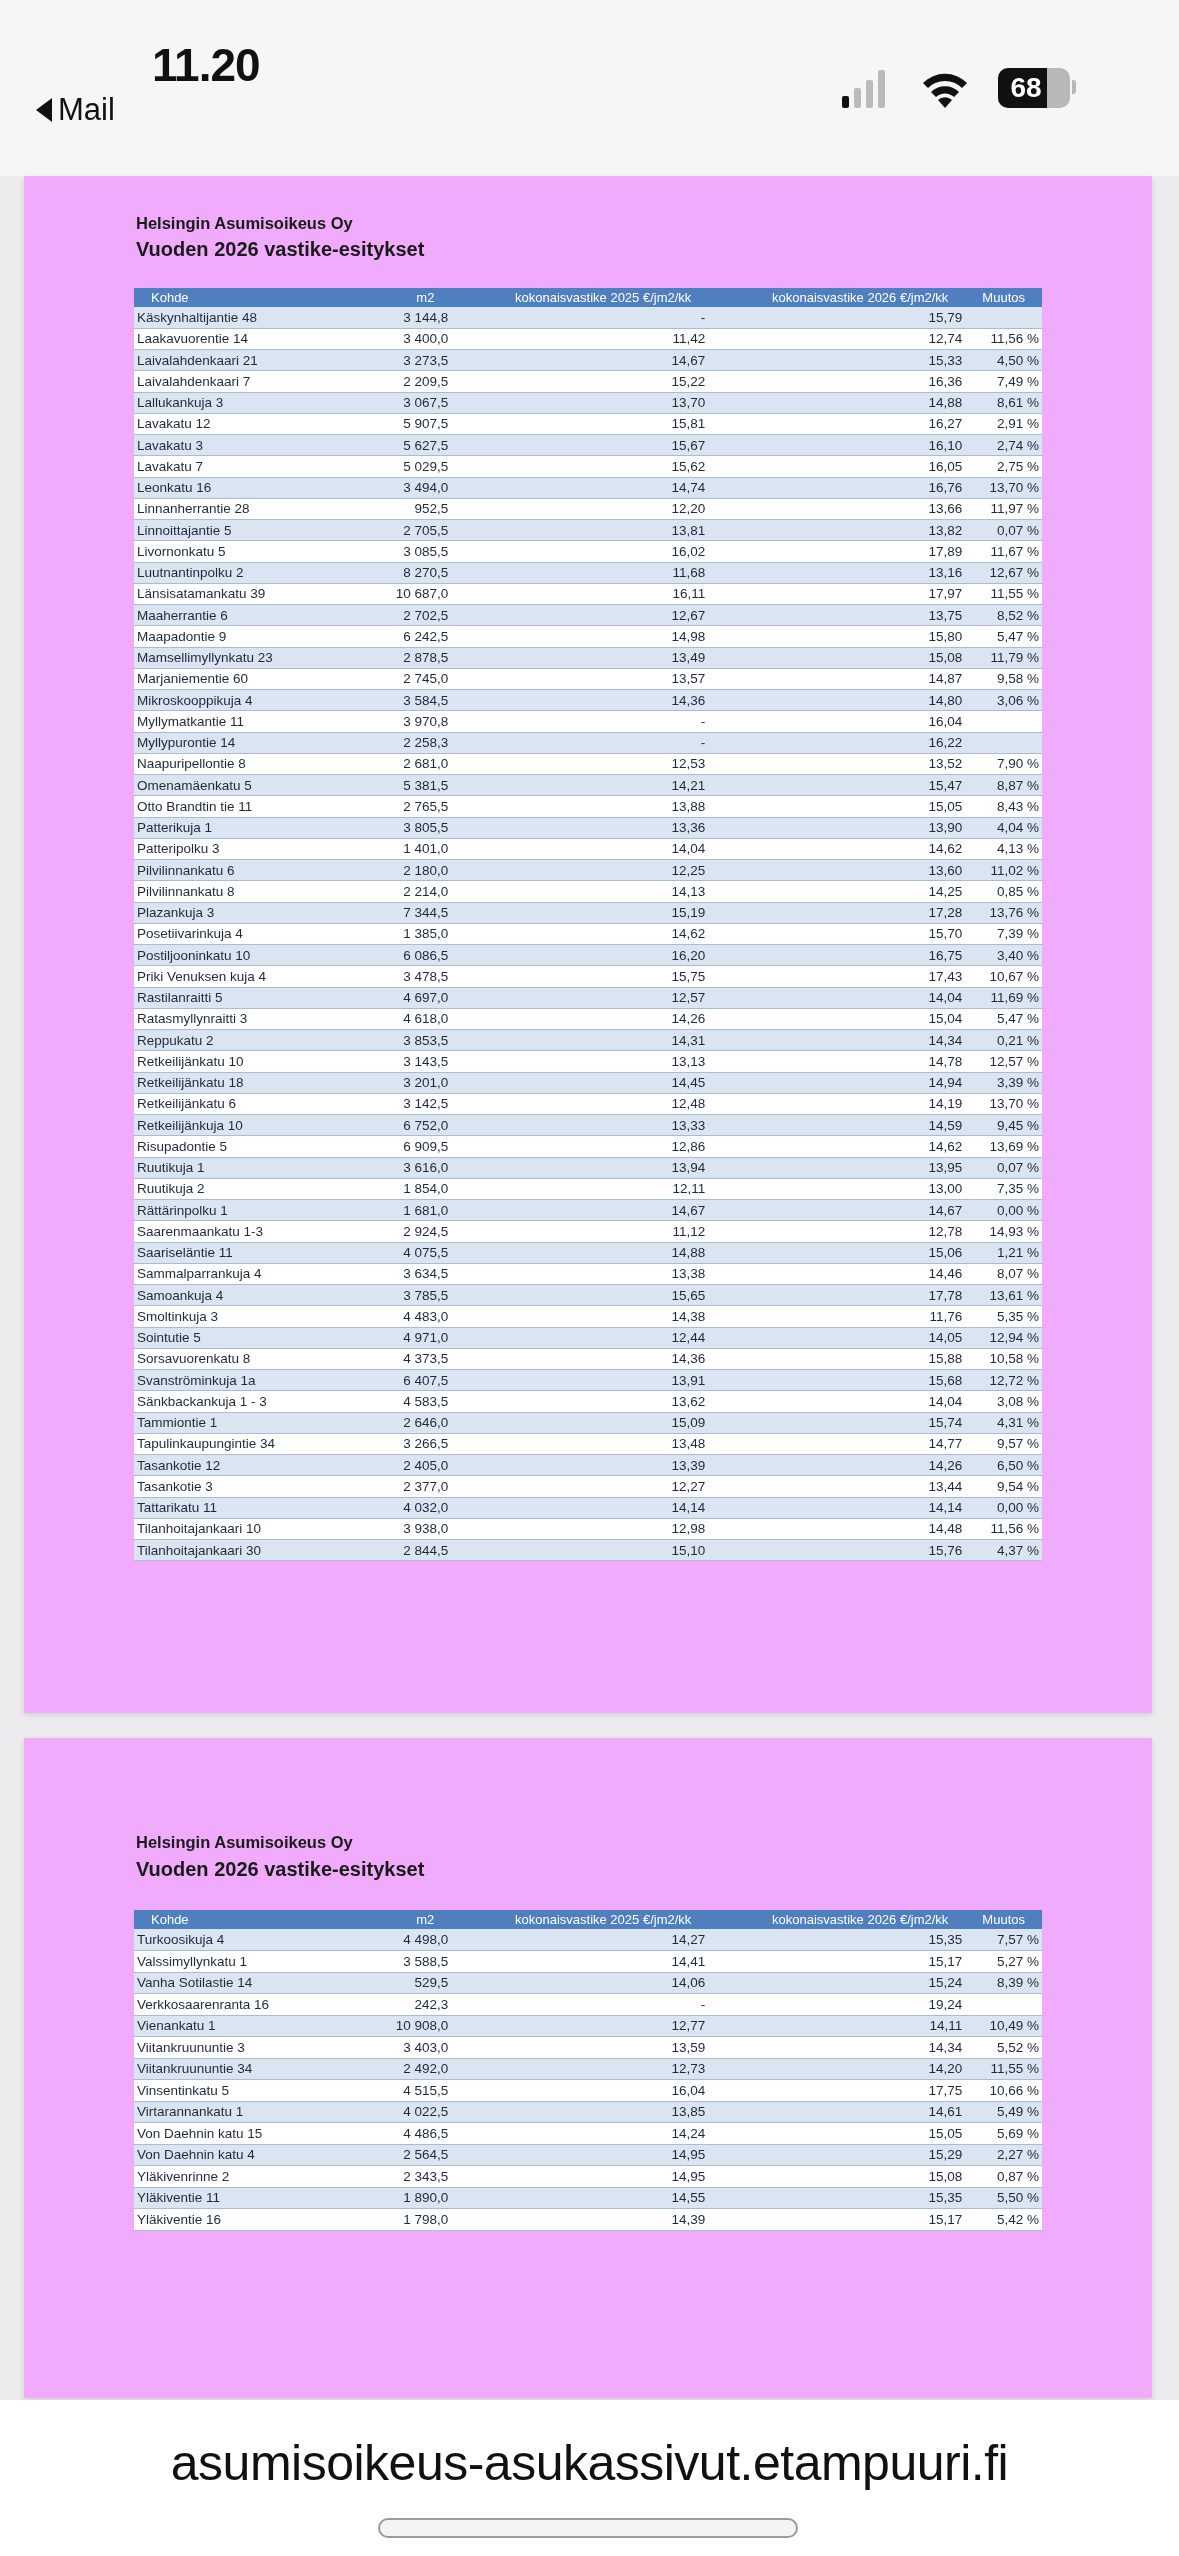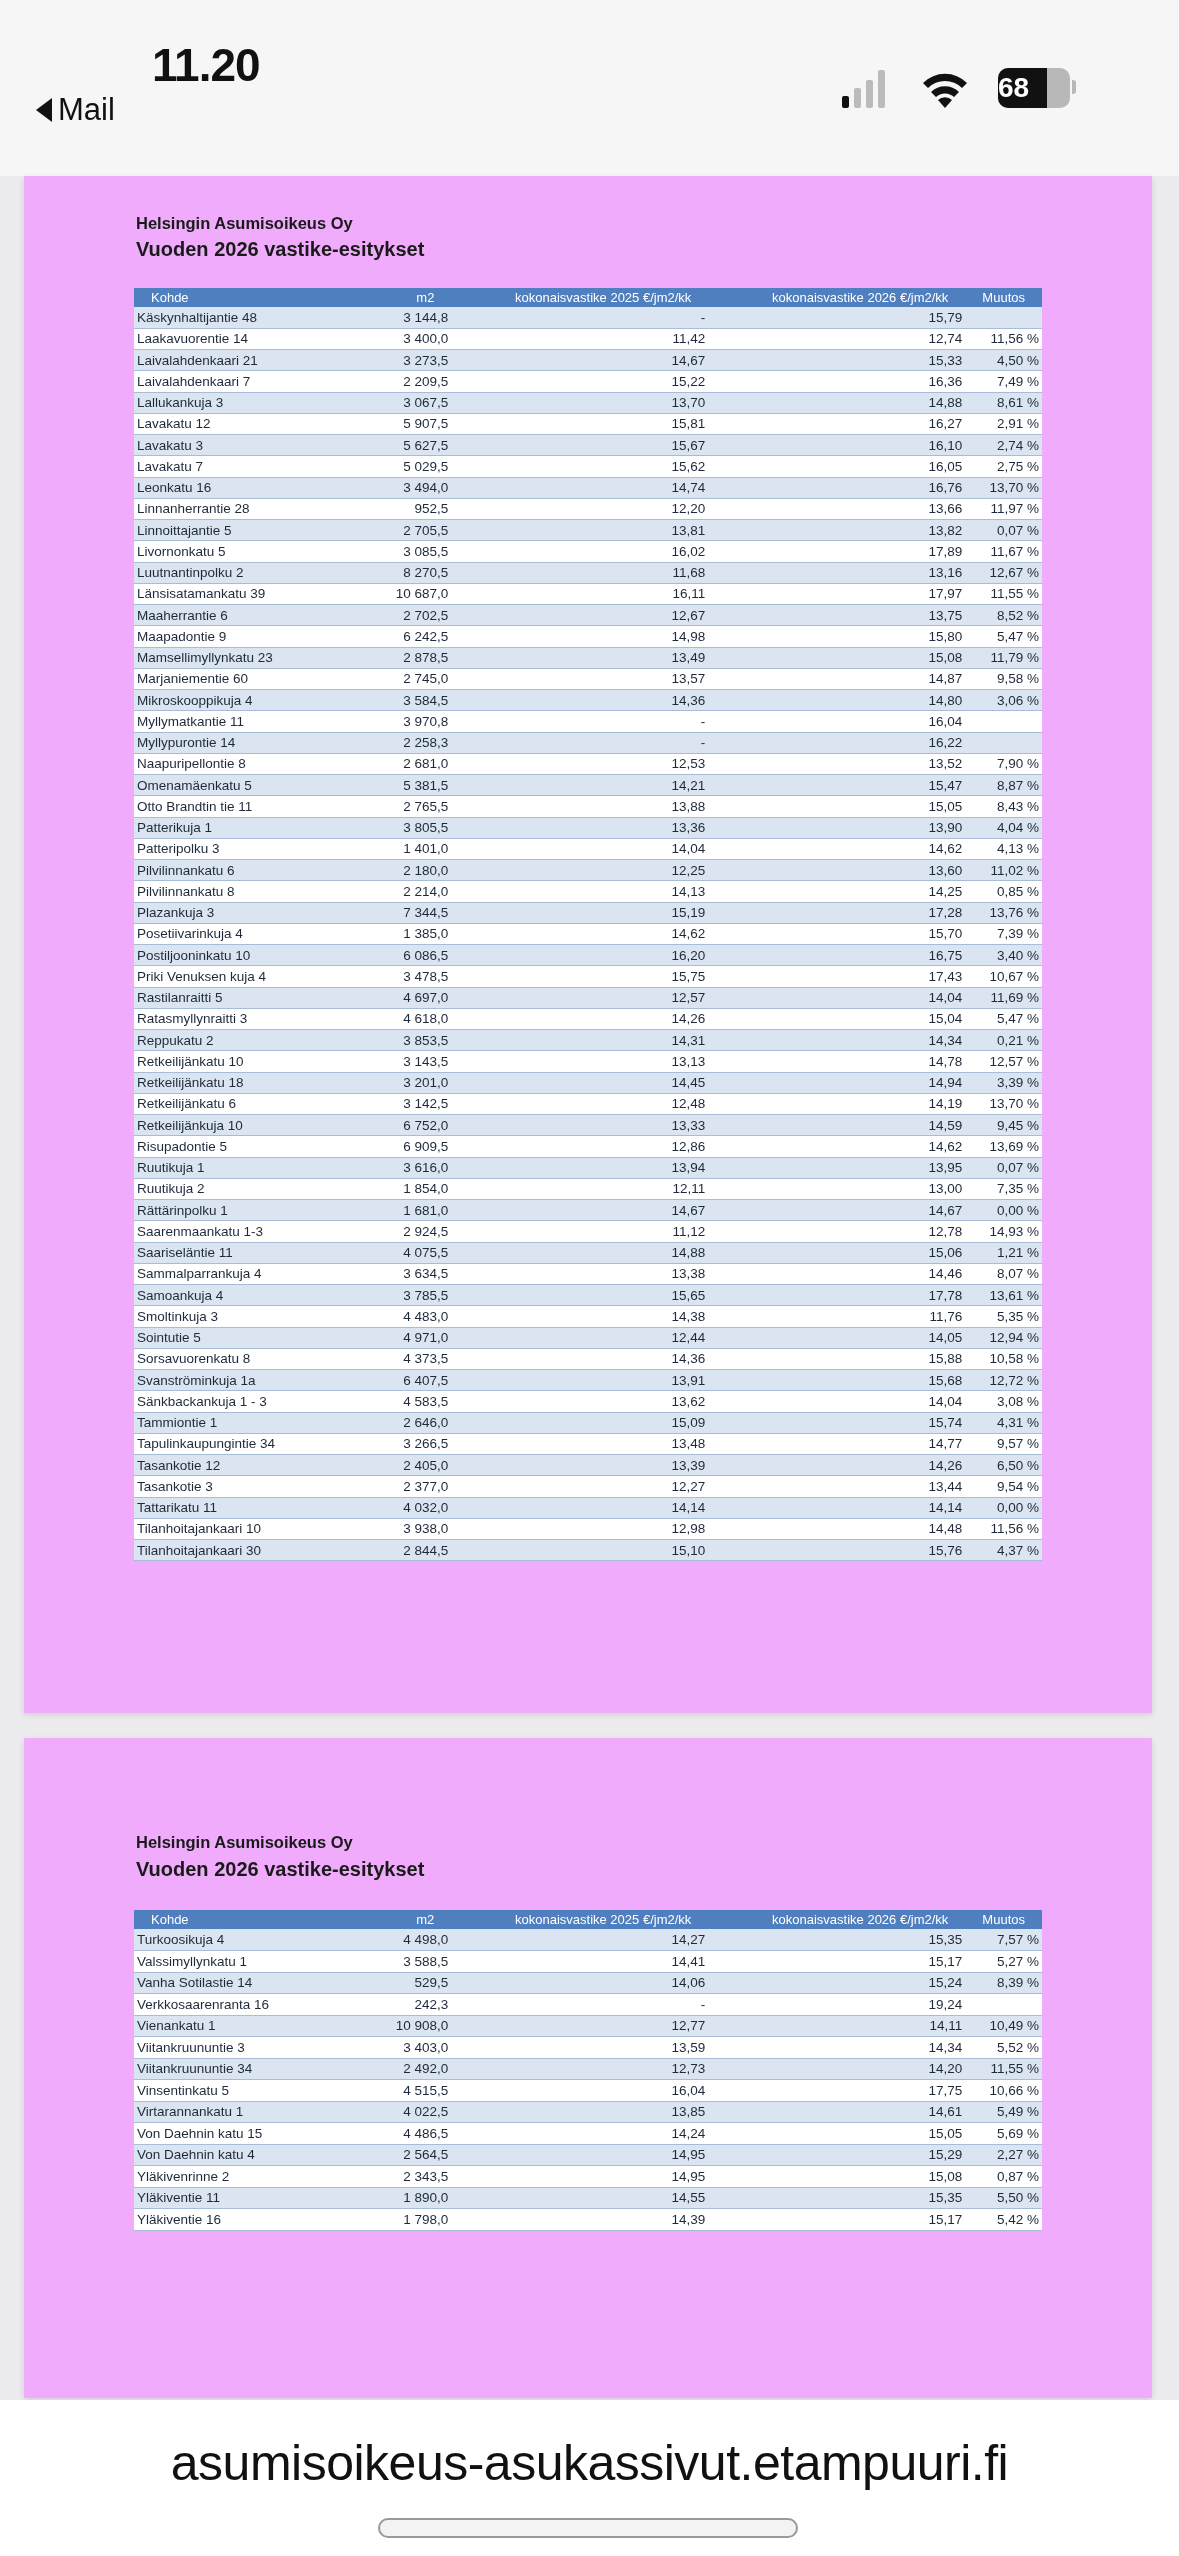--- a/index.html
+++ b/index.html
@@ -7,21 +7,21 @@
   .statusbar { position: absolute; left: 0; top: 0; width: 1179px; height: 176px; background: #f6f6f6; }
   .time { position: absolute; left: 152px; top: 38px; font-size: 46px; font-weight: bold; color: #111; letter-spacing: -1px; }
   .back { position: absolute; left: 36px; top: 92px; font-size: 31px; color: #111; display: flex; align-items: center; gap: 6px; }
   .back .tri { width: 0; height: 0; border-top: 12px solid transparent; border-bottom: 12px solid transparent; border-right: 16px solid #111; }
   .signal { position: absolute; left: 842px; top: 70px; display: flex; align-items: flex-end; gap: 5px; height: 38px; }
   .signal span { width: 7px; border-radius: 2px; background: #bbb; }
   .signal span.on { background: #111; }
   .wifi { position: absolute; left: 920px; top: 66px; width: 50px; height: 44px; }
   .battery { position: absolute; left: 998px; top: 68px; width: 72px; height: 40px; border-radius: 10px; background: #b8b8b8; overflow: hidden; }
   .battery .fill { position: absolute; left: 0; top: 0; height: 100%; background: #111; }
-  .battery .txt { position: absolute; left: 0; top: 0; width: 56px; height: 40px; line-height: 40px; color: #fff; font-weight: bold; font-size: 28px; }
+  .battery .txt { position: absolute; left: 0; top: 0; width: 56px; height: 40px; line-height: 40px; text-align: center; color: #fff; font-weight: bold; font-size: 28px; }
   .battery-tip { position: absolute; left: 1072px; top: 80px; width: 4px; height: 14px; border-radius: 0 3px 3px 0; background: #b8b8b8; }
 
   .page { position: absolute; left: 24px; width: 1128px; background: #f0abfc; box-shadow: 0 2px 6px rgba(0,0,0,0.12); }
   .page1 { top: 176px; height: 1537px; }
   .page2 { top: 1738px; height: 660px; }
   .doc-title { position: absolute; left: 112px; font-size: 16.5px; font-weight: bold; color: #1a1a1a; }
   .doc-sub { position: absolute; left: 112px; font-size: 20px; font-weight: bold; color: #1a1a1a; }
 
   table.vt { position: absolute; left: 110px; width: 908px; border-collapse: collapse; font-size: 13.5px; color: #1e2a3a; }
   table.vt th { background: #4f7fbe; color: #fff; font-weight: normal; height: 19px; padding: 0 17px; font-size: 13px; }

